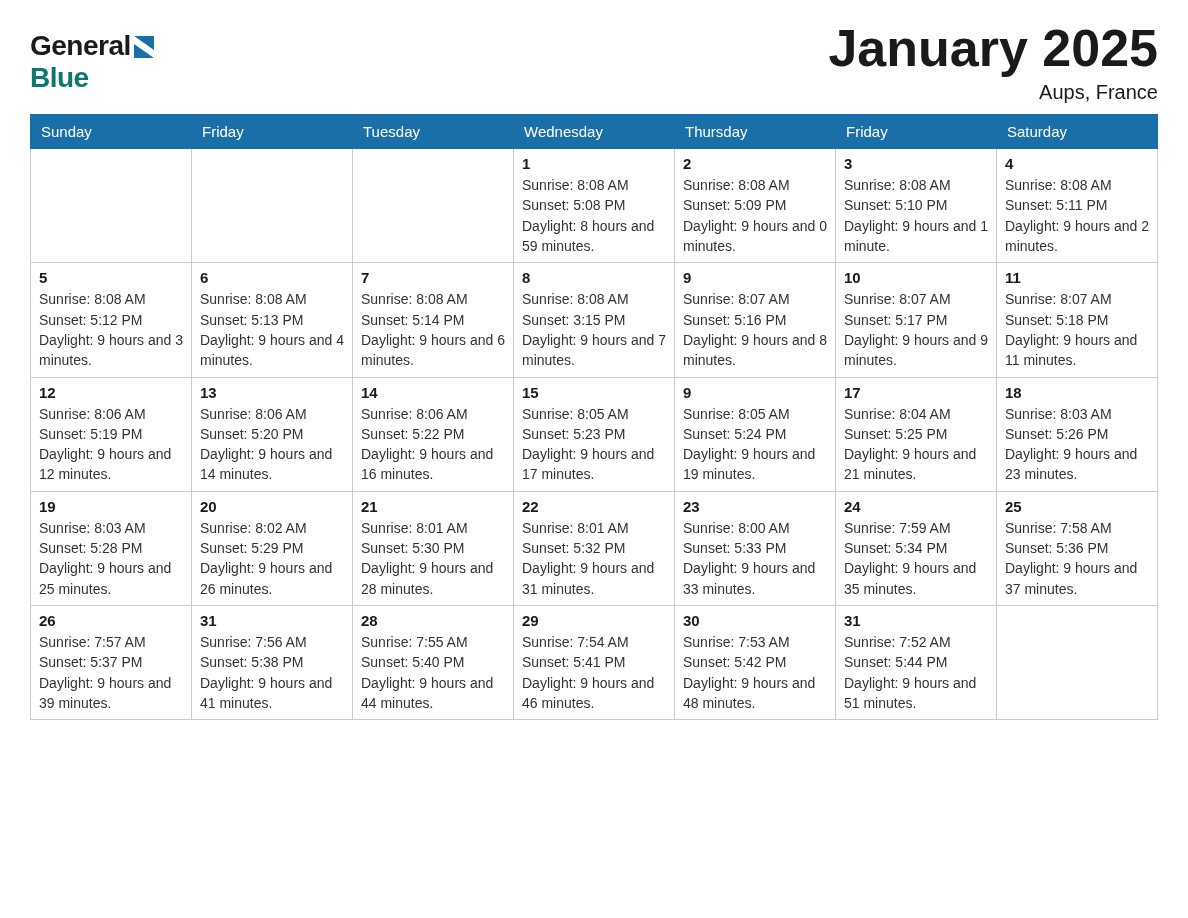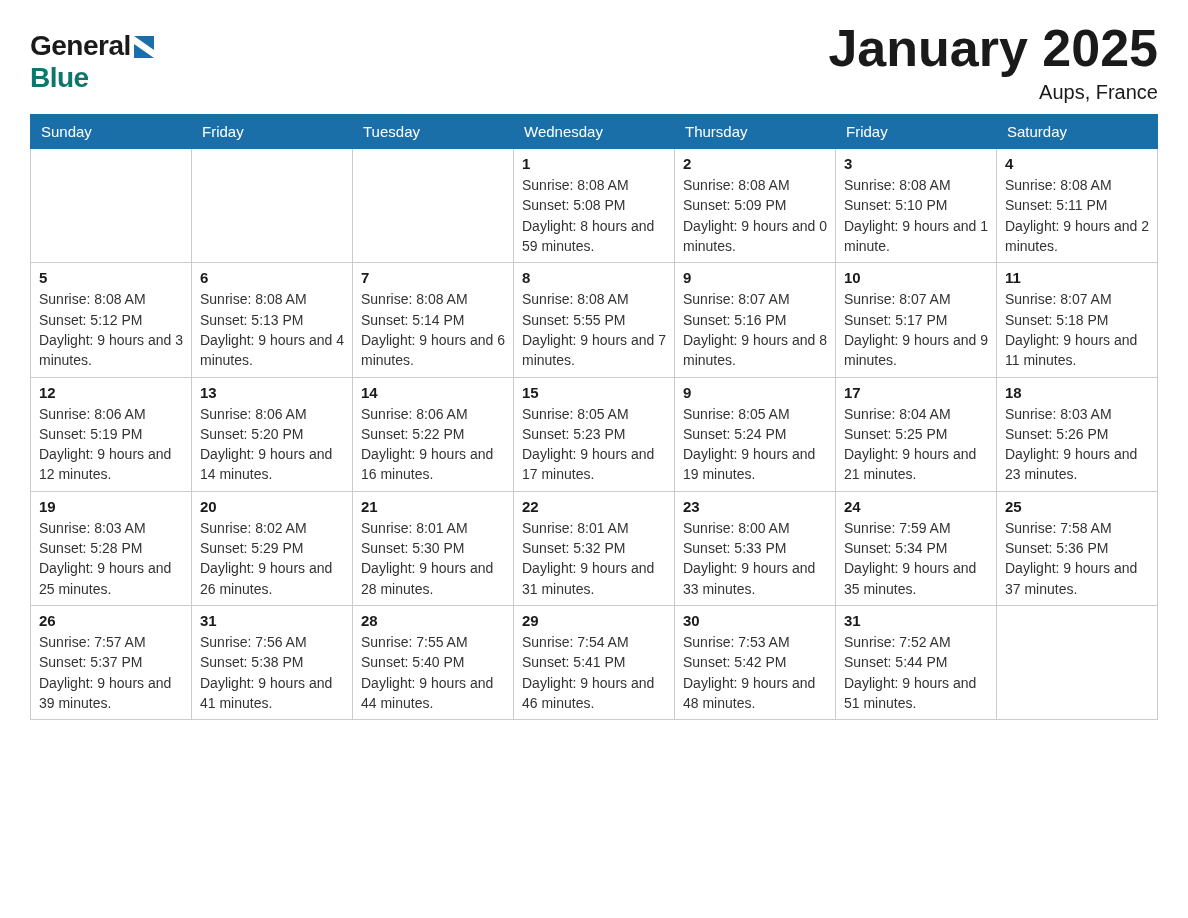--- a/index.html
+++ b/index.html
@@ -167,21 +167,21 @@
         <td>
           <span class="day-number">7</span>
           <div class="day-info">Sunrise: 8:08 AM
 Sunset: 5:14 PM
 Daylight: 9 hours
 and 6 minutes.</div>
         </td>
         <td>
           <span class="day-number">8</span>
           <div class="day-info">Sunrise: 8:08 AM
-Sunset: 5:55 PM
+Sunset: 3:15 PM
 Daylight: 9 hours
 and 7 minutes.</div>
         </td>
         <td>
           <span class="day-number">9</span>
           <div class="day-info">Sunrise: 8:07 AM
 Sunset: 5:16 PM
 Daylight: 9 hours
 and 8 minutes.</div>
         </td>

